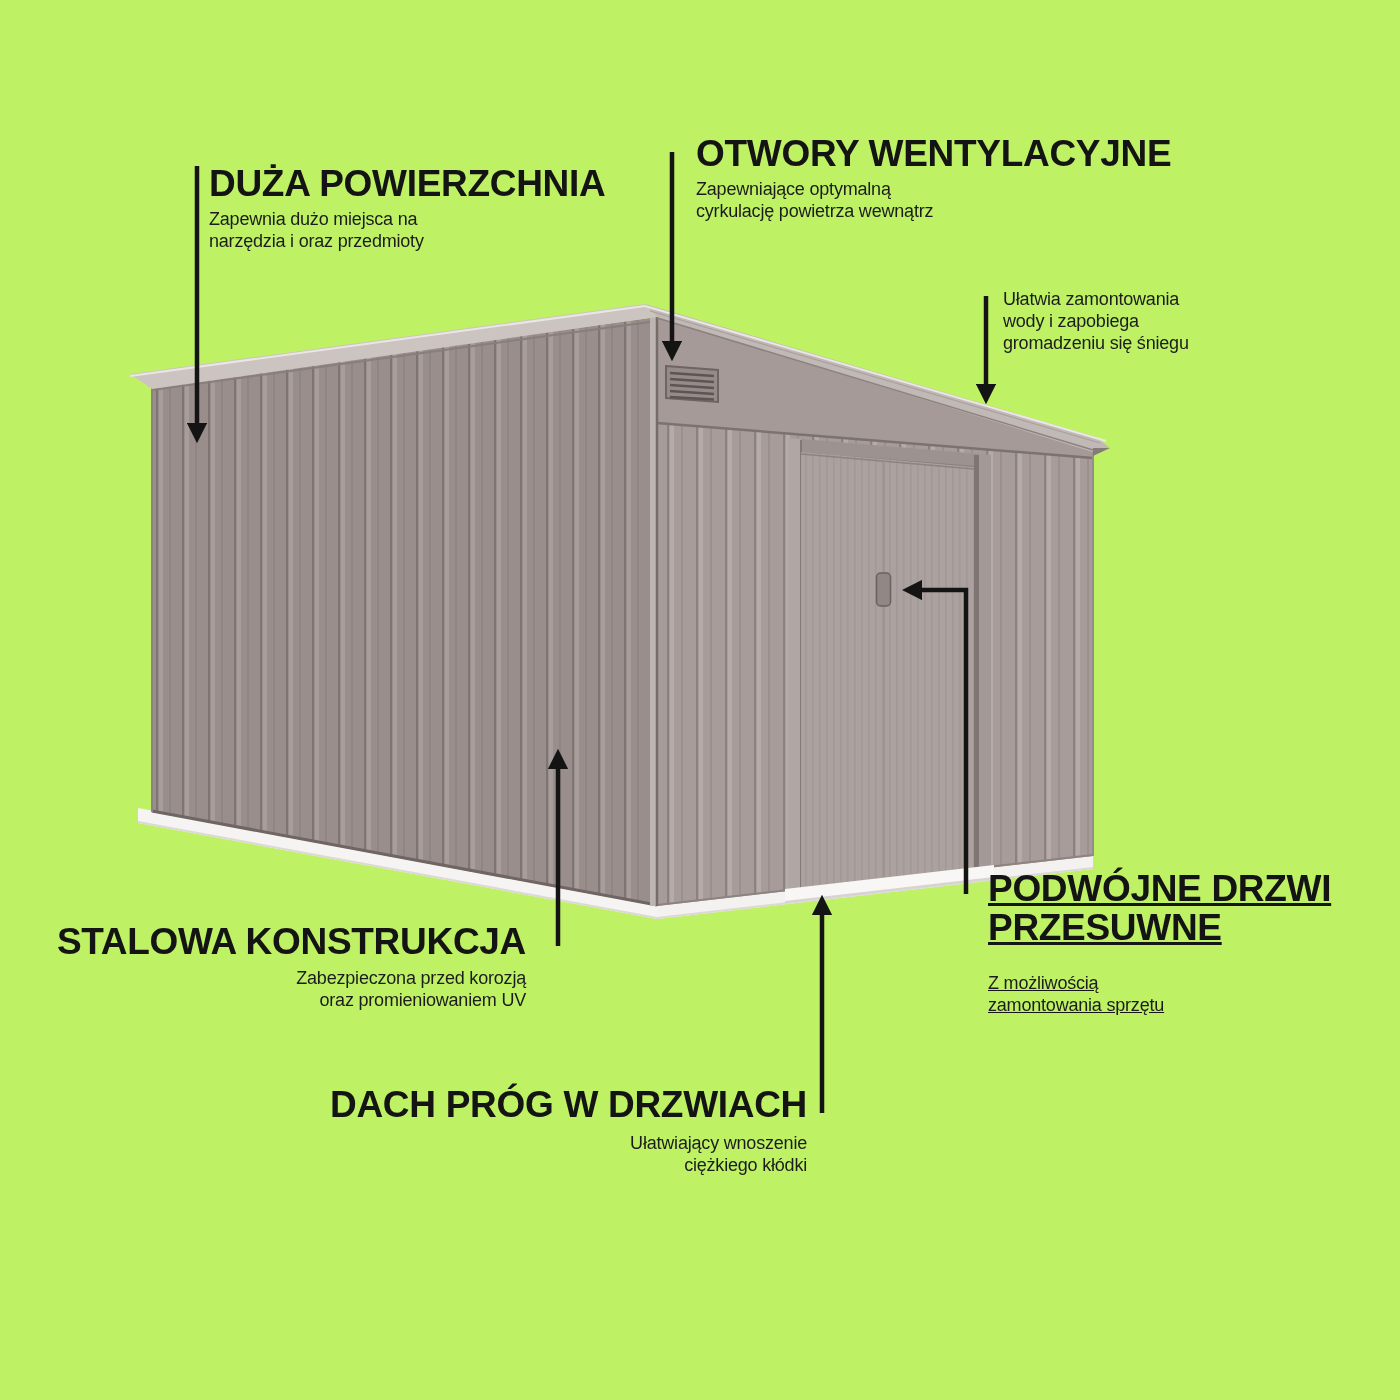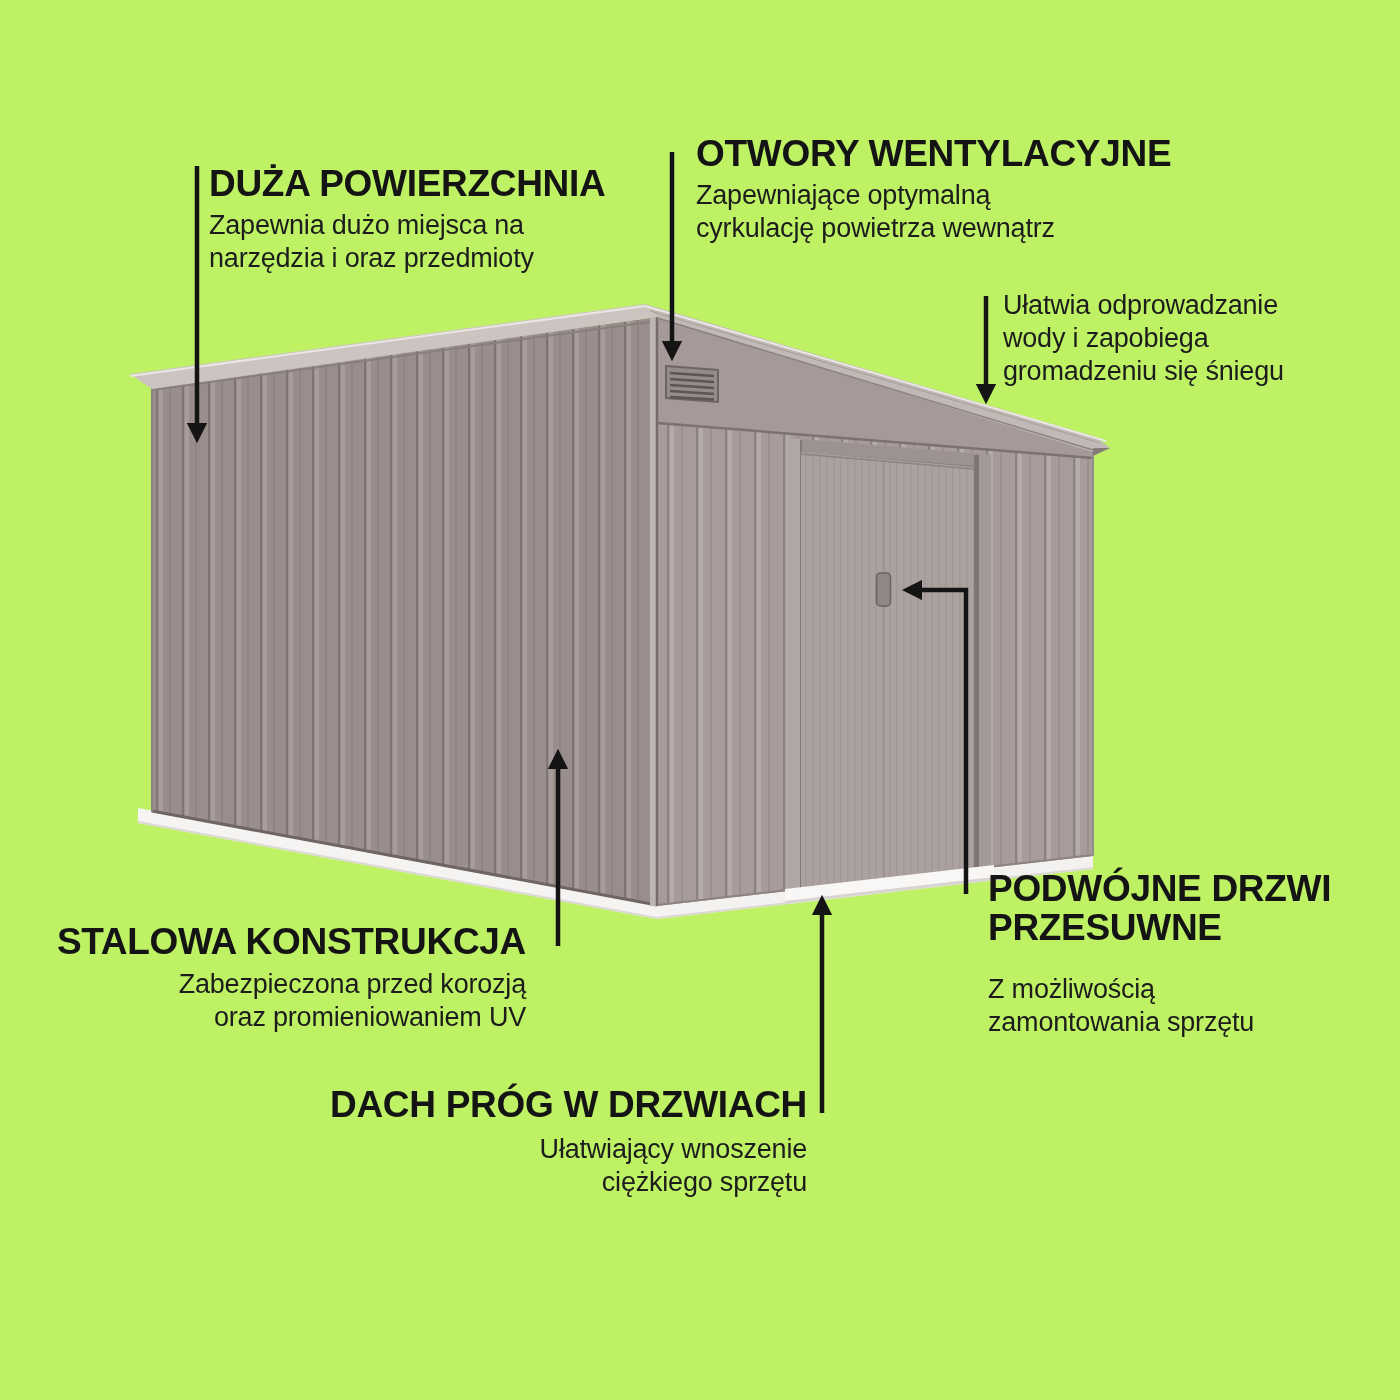--- a/index.html
+++ b/index.html
@@ -7,29 +7,29 @@
     position:relative;width:1400px;height:1400px;background:#bef264;overflow:hidden;
     font-family:"Liberation Sans","DejaVu Sans",sans-serif;
   }
   #shed-svg{position:absolute;left:0;top:0;width:1400px;height:1400px;}
   .callout{position:absolute;color:#161616;}
   .callout .title{
     font-size:37px;font-weight:bold;letter-spacing:-0.3px;line-height:1.06;
     white-space:pre-line;color:#141414;
   }
   .callout .desc{
-    font-size:27px;font-weight:normal;letter-spacing:-0.2px;line-height:1.22;
+    font-size:18px;font-weight:normal;letter-spacing:-0.2px;line-height:1.22;
     white-space:pre-line;margin-top:6px;color:#1c1c1c;
   }
   .align-right{text-align:right;}
   #callout-duza{left:209px;top:164px;}
   #callout-otwory{left:696px;top:134px;}
   #callout-dach{left:1003px;top:283px;}
   #callout-stalowa{right:874px;top:922px;width:560px;}
-  #callout-drzwi{left:988px;top:869px;}
+  #callout-drzwi{left:988px;top:869px;text-decoration:underline;}
   #callout-drzwi .desc{margin-top:26px;}
   #callout-stalowa .desc{margin-top:7px;}
   #callout-prog{right:593px;top:1085px;width:560px;}
   #callout-prog .desc{margin-top:9px;}
 </style>
 </head>
 <body>
 
 <div id="canvas">
 
@@ -137,37 +137,37 @@
 narzędzia i oraz przedmioty</div>
   </div>
 
   <div class="callout" id="callout-otwory">
     <div class="title">OTWORY WENTYLACYJNE</div>
     <div class="desc">Zapewniające optymalną
 cyrkulację powietrza wewnątrz</div>
   </div>
 
   <div class="callout" id="callout-dach">
-    <div class="desc">Ułatwia odprowadzanie
+    <div class="desc">Ułatwia zamontowania
 wody i zapobiega
 gromadzeniu się śniegu</div>
   </div>
 
   <div class="callout align-right" id="callout-stalowa">
     <div class="title">STALOWA KONSTRUKCJA</div>
     <div class="desc">Zabezpieczona przed korozją
 oraz promieniowaniem UV</div>
   </div>
 
   <div class="callout" id="callout-drzwi">
     <div class="title">PODWÓJNE DRZWI
 PRZESUWNE</div>
     <div class="desc">Z możliwością
 zamontowania sprzętu</div>
   </div>
 
   <div class="callout align-right" id="callout-prog">
     <div class="title">DACH PRÓG W DRZWIACH</div>
     <div class="desc">Ułatwiający wnoszenie
-ciężkiego sprzętu</div>
+ciężkiego kłódki</div>
   </div>
 
 </div>
 
 </body></html>

